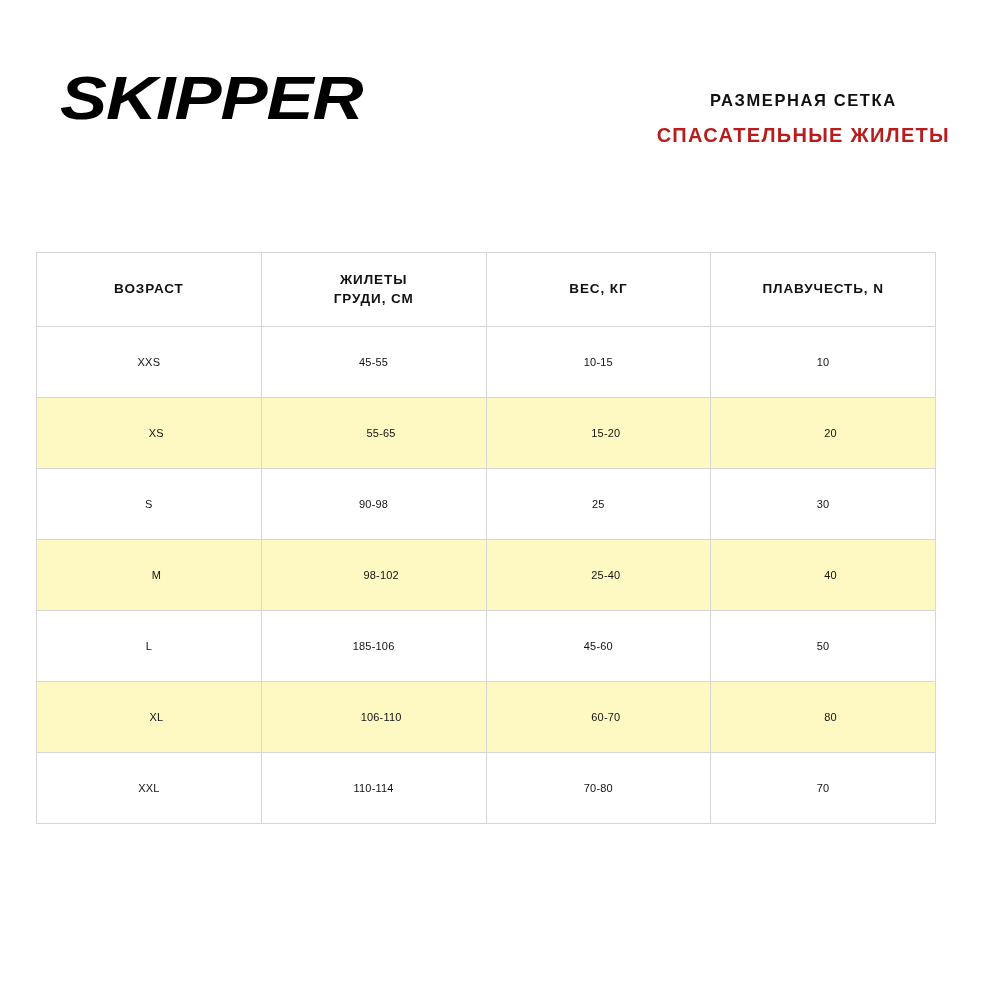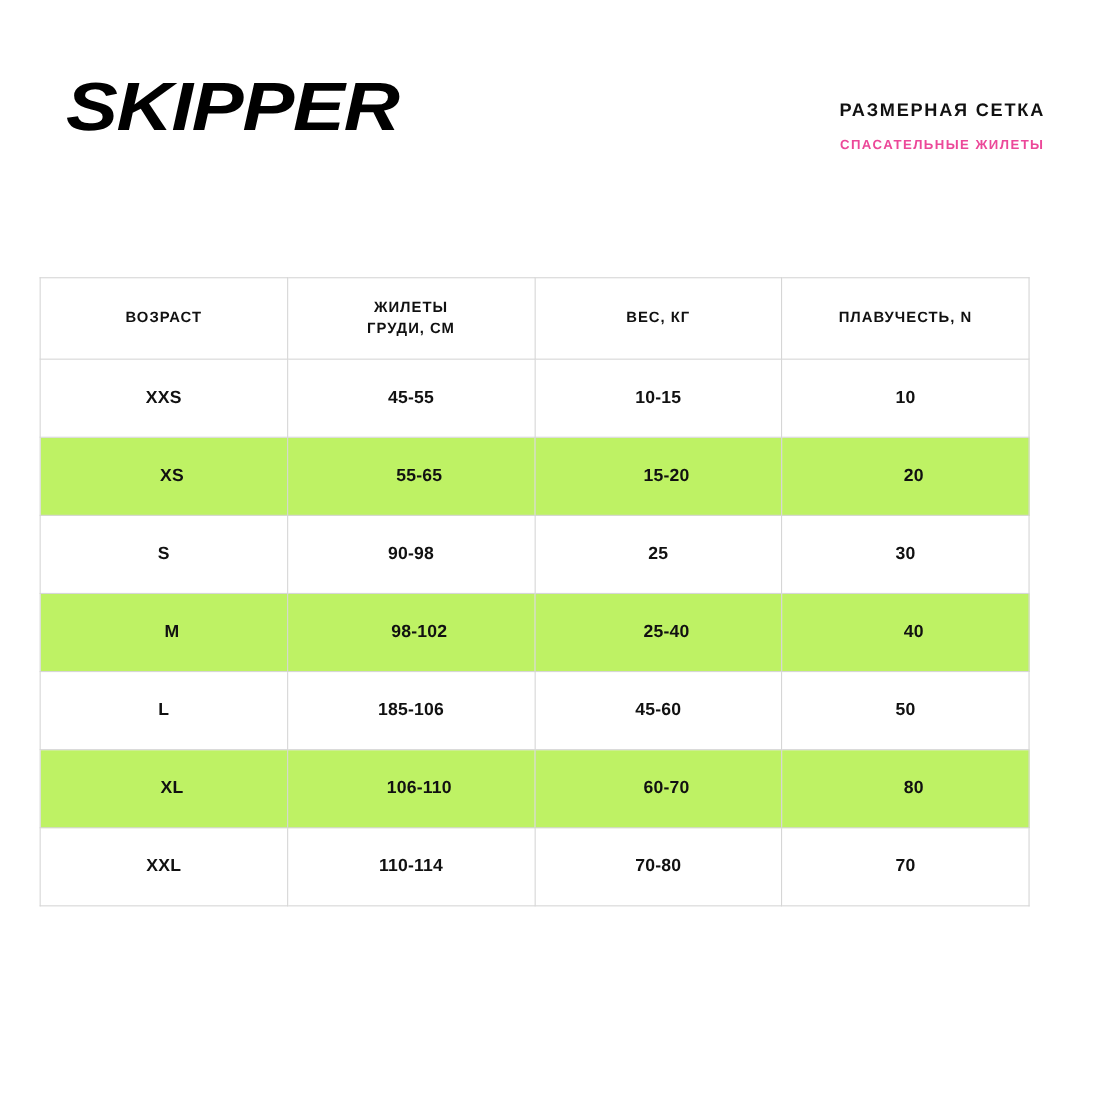--- a/index.html
+++ b/index.html
@@ -48,24 +48,24 @@
   }
   .header-right .line1 {
     font-size: 16.5px;
     font-weight: 700;
     letter-spacing: 1.6px;
     color: #111111;
     margin-bottom: 14px;
     white-space: nowrap;
   }
   .header-right .line2 {
-    font-size: 12px;
+    font-size: 20px;
     font-weight: 700;
     letter-spacing: 1.3px;
-    color: #ec4899;
+    color: #b91c1c;
     white-space: nowrap;
   }
 
   .table-wrap {
     position: absolute;
     top: 252px;
     left: 36px;
     width: 900px;
   }
 
@@ -88,27 +88,27 @@
     font-size: 13.5px;
     font-weight: 700;
     letter-spacing: 0.9px;
     line-height: 1.35;
     background: #ffffff;
     border-top: 1px solid #d6d6d6;
   }
 
   table.size-table tbody td {
     height: 68px;
-    font-size: 16px;
-    font-weight: 700;
+    font-size: 11px;
+    font-weight: 400;
     letter-spacing: 0.2px;
   }
 
   table.size-table tbody tr.shaded td {
-    background: #bef264;
+    background: #fef9c3;
     padding-left: 16px;
   }
   table.size-table tbody tr.plain td {
     background: #ffffff;
   }
 
   .col-1 { width: 25%; }
   .col-2 { width: 25%; }
   .col-3 { width: 25%; }
   .col-4 { width: 25%; }

